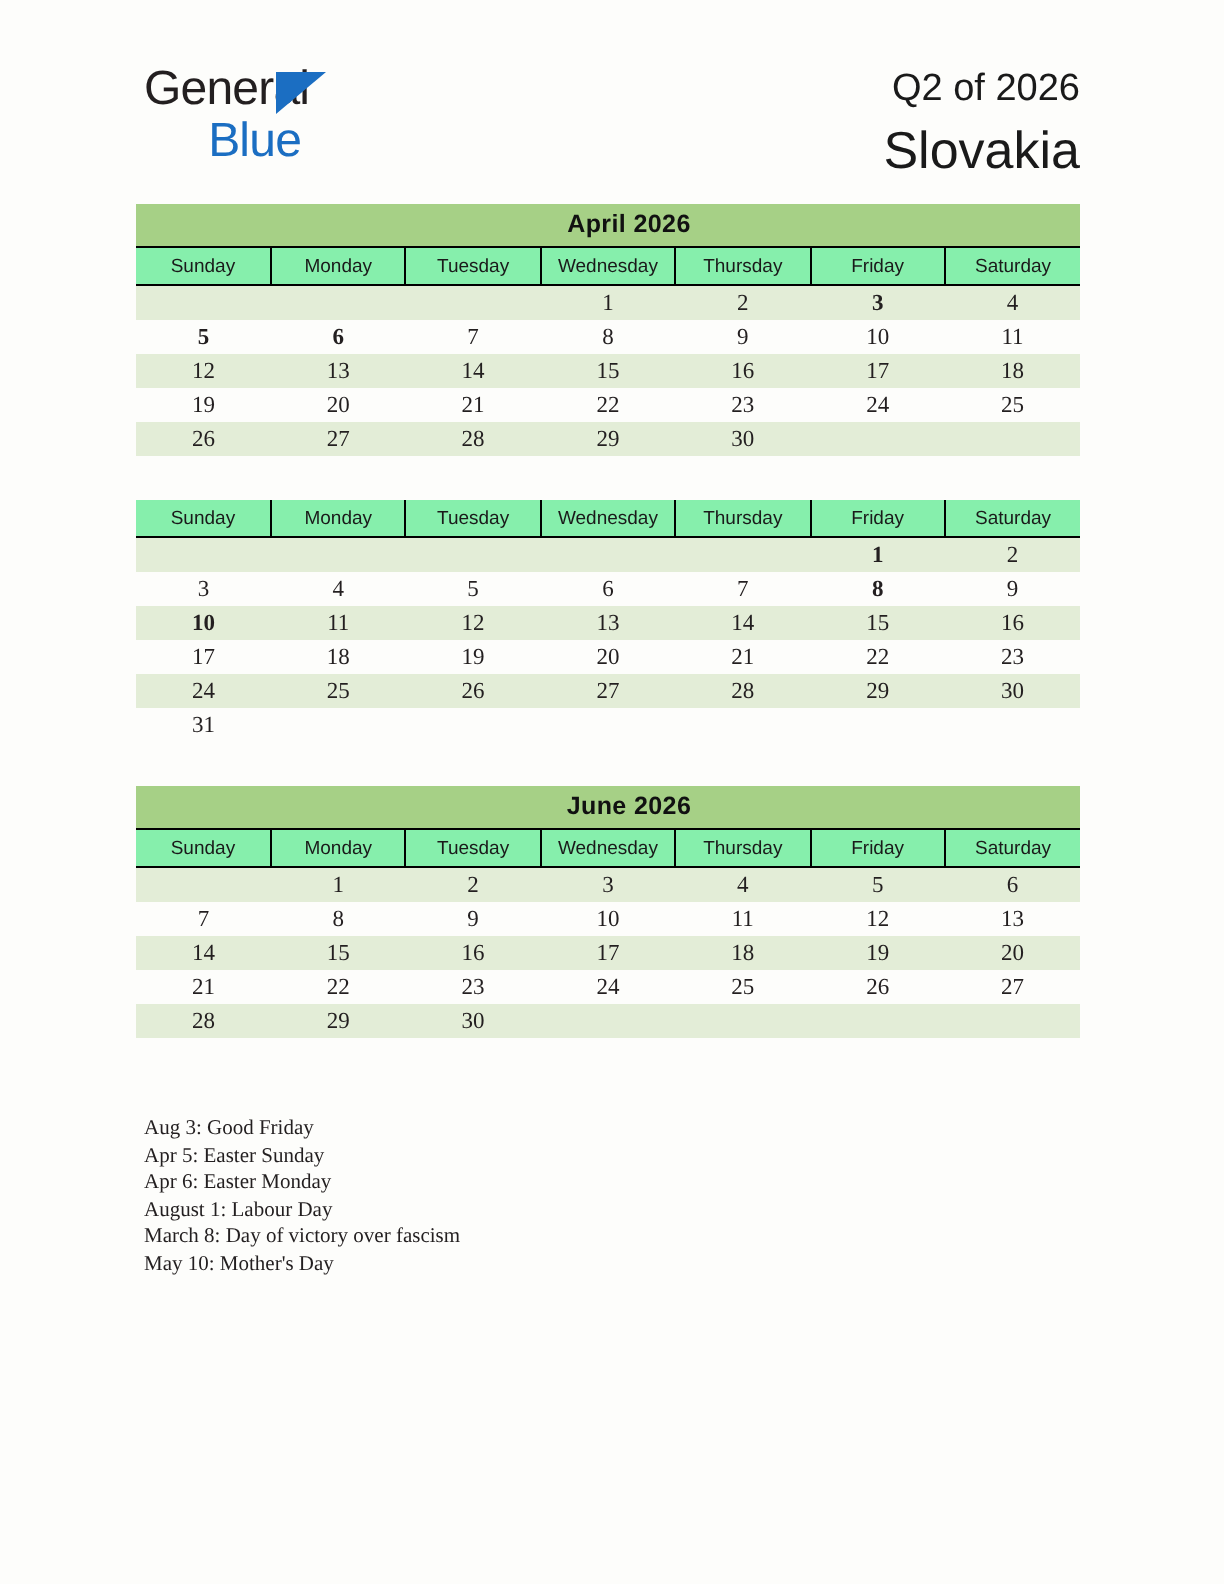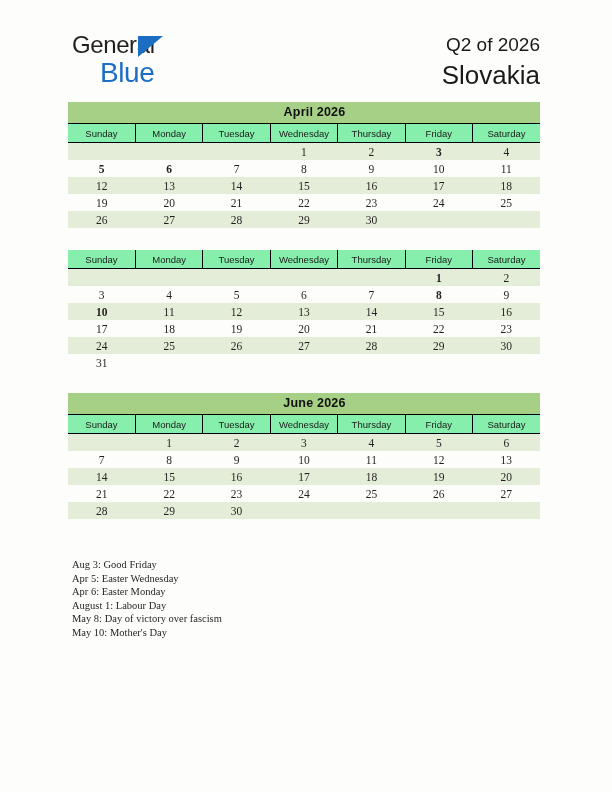--- a/index.html
+++ b/index.html
@@ -47,26 +47,27 @@
     left: 66px;
     top: 3px;
     width: 0;
     height: 0;
     border-left: 25px solid #1b6ec2;
     border-bottom: 21px solid transparent;
   }
   .logo-blue {
     display: block;
     font-family: "Liberation Sans", sans-serif;
-    font-size: 28px;
+    font-size: 24px;
     color: #1b6ec2;
     letter-spacing: -0.4px;
     margin-left: 28px;
     margin-top: 1px;
     font-weight: 400;
+    text-align: center;
   }
   .title-block {
     position: absolute;
     right: 72px;
     top: 30px;
     text-align: right;
   }
   .title-main {
     font-family: "Liberation Sans", sans-serif;
     font-size: 19px;
@@ -369,18 +370,18 @@
             <td></td>
             <td></td>
           </tr>
         </tbody>
       </table>
     </div>
   </div>
 
 <div class="legend" id="legend-container">
     <div class="legend-item">Aug 3: Good Friday</div>
-    <div class="legend-item">Apr 5: Easter Wednesday</div>
+    <div class="legend-item">Apr 5: Easter Sunday</div>
     <div class="legend-item">Apr 6: Easter Monday</div>
     <div class="legend-item">August 1: Labour Day</div>
-    <div class="legend-item">May 8: Day of victory over fascism</div>
+    <div class="legend-item">March 8: Day of victory over fascism</div>
     <div class="legend-item">May 10: Mother's Day</div>
   </div>
 
 </body></html>

